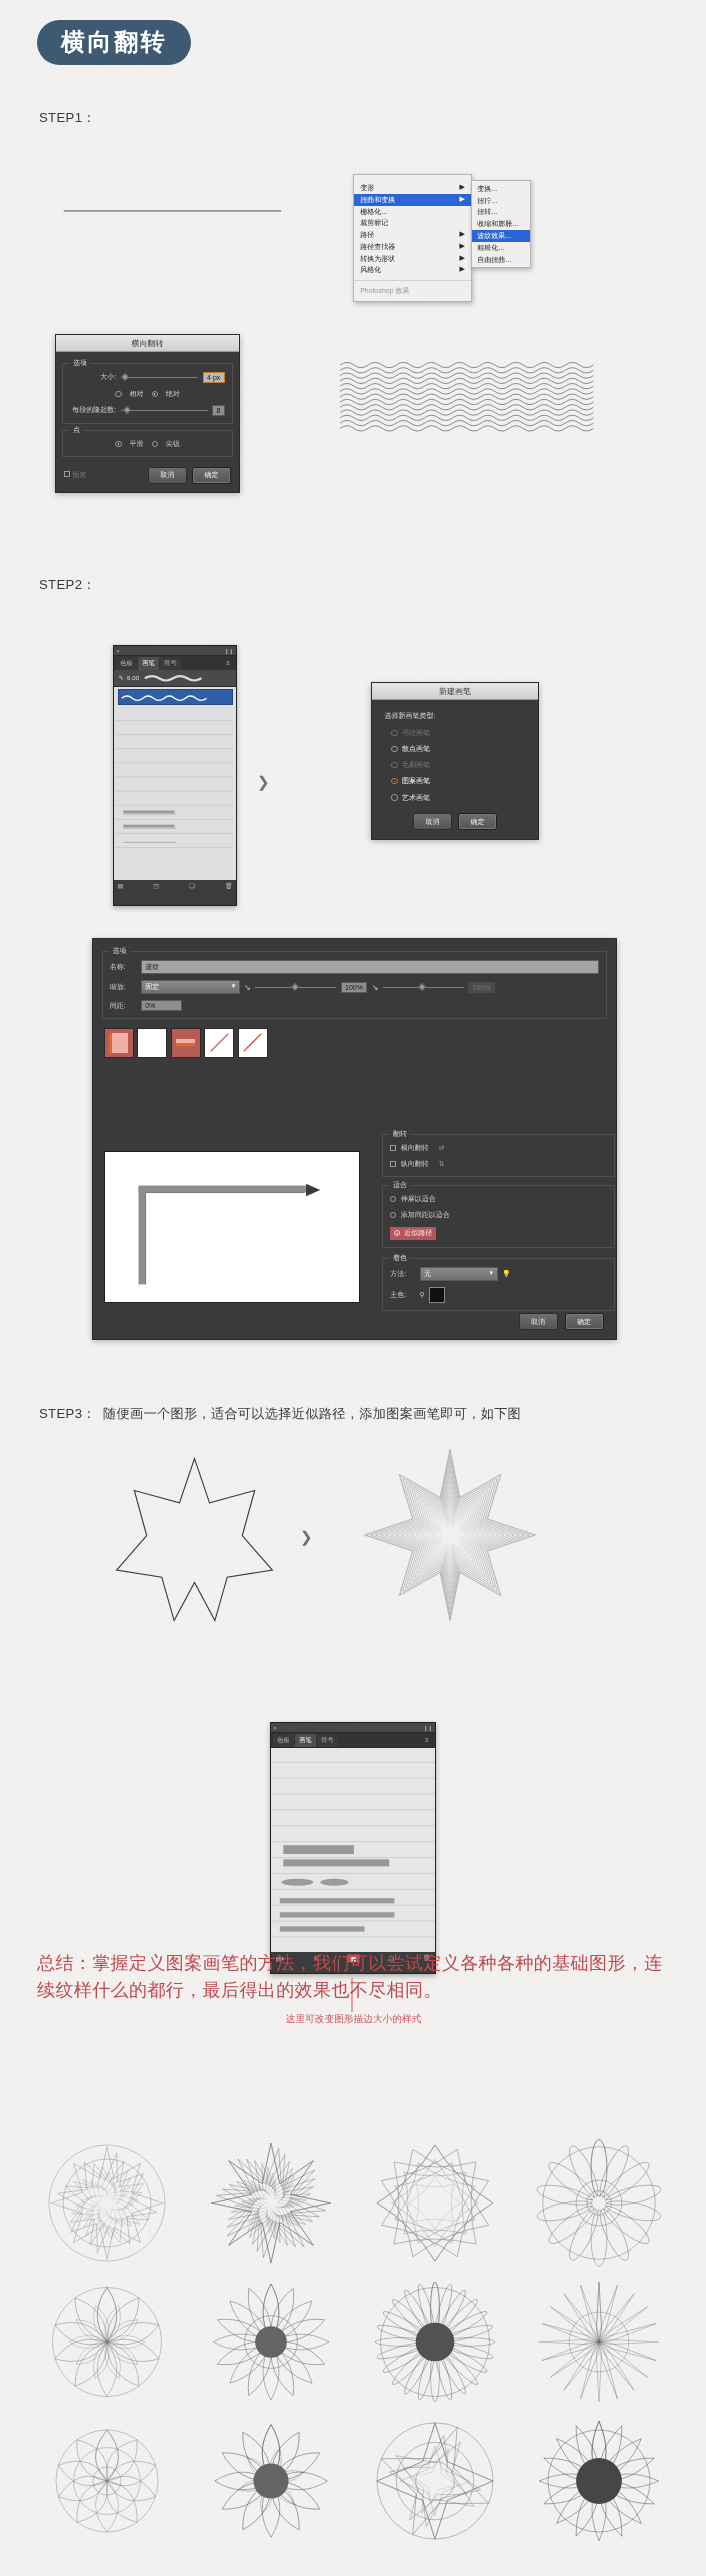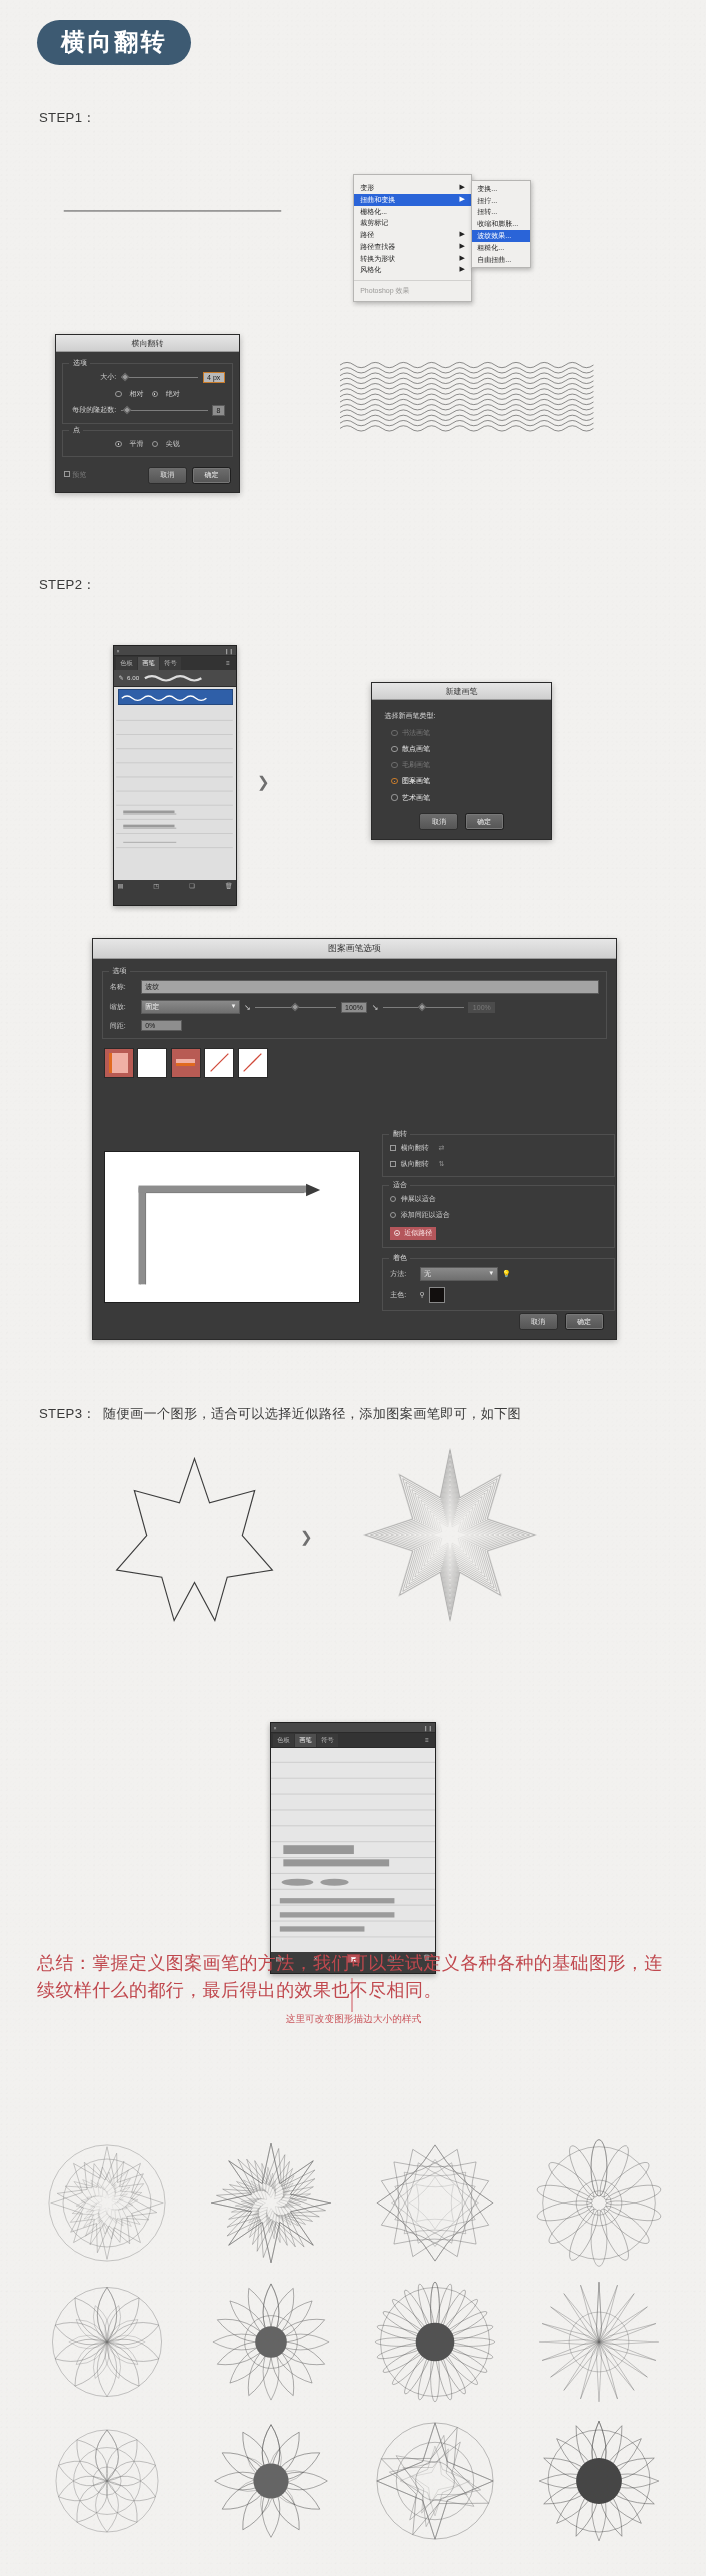--- a/index.html
+++ b/index.html
@@ -265,21 +265,21 @@
   <div style="background:#3c3c3c; height:11.5px; display:flex; align-items:center; justify-content:space-between; padding:0 3.5px; font-size:6.2px; color:#bbb;">
     <span>▤</span>
     <span>◳</span>
     <span>❑</span>
     <span>🗑</span>
   </div>
 </div>
 
 <div style="position:absolute; left:257px; top:773px; font-size:15px; color:#6f6f6f;">❯</div>
 
-<div class="panel" style="left:371px; top:682px; width:181px;">
+<div class="panel" style="left:371px; top:682px; width:168px;">
   <div class="panel-title">新建画笔</div>
   <div style="padding:10.6px 12.4px 8.8px;">
     <div style="font-size:7px; color:#dcdcdc; margin-bottom:7px;">选择新画笔类型:</div>
     <div class="row" style="margin-left:7px;">
       <span class="radio" style="border-color:#6d6d6d;"></span>
       <span class="dim">书法画笔</span>
     </div>
     <div class="row" style="margin-left:7px;">
       <span class="radio"></span>
       <span style="color:#e8e8e8;">散点画笔</span>
@@ -297,21 +297,20 @@
       <span style="color:#e8e8e8;">艺术画笔</span>
     </div>
     <div style="display:flex; gap:6.2px; justify-content:center;">
       <span class="btn">取消</span>
       <span class="btn pri">确定</span>
     </div>
   </div>
 </div>
 
 <div class="panel" style="left:92px; top:938px; width:525px; height:402px;">
-  <div class="panel-title" style="font-size:8.8px; padding:3.5px 0;">图案画笔选项</div>
 
   <div class="grp" style="margin:12.4px 8.8px 5.3px;">
     <div class="glabel">选项</div>
     <div class="row">
       <span style="width:26.5px;">名称:</span>
       <span class="fld" style="flex:1; background:#a4a4a4;">波纹</span>
     </div>
     <div class="row">
       <span style="width:26.5px;">缩放:</span>
       <span class="fld" style="width:99px; display:flex; justify-content:space-between; background:linear-gradient(#8a8a8a,#6f6f6f); color:#f0f0f0;">

